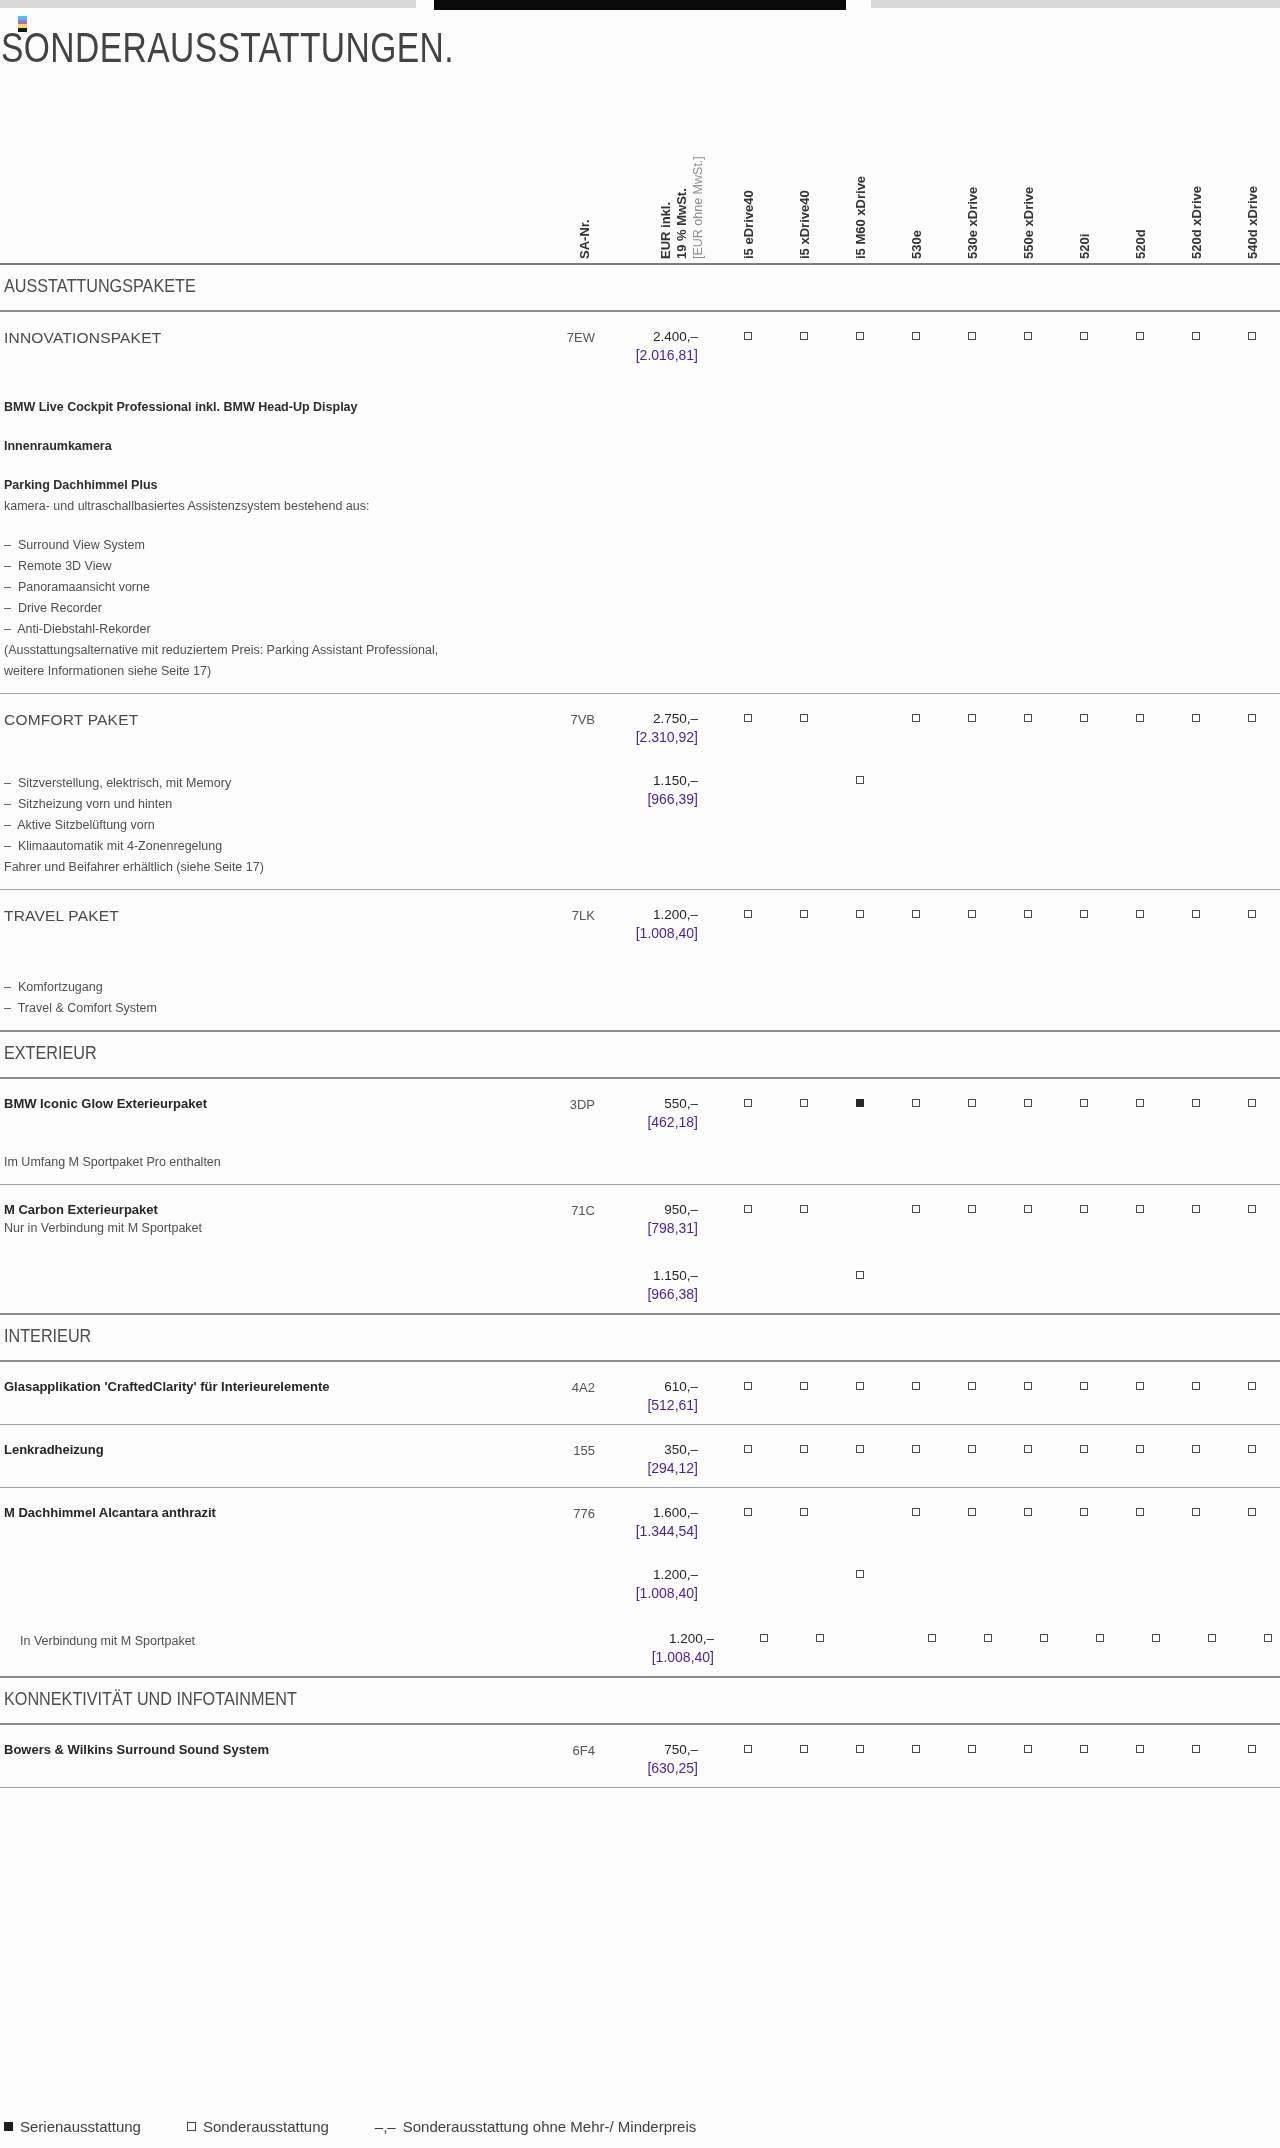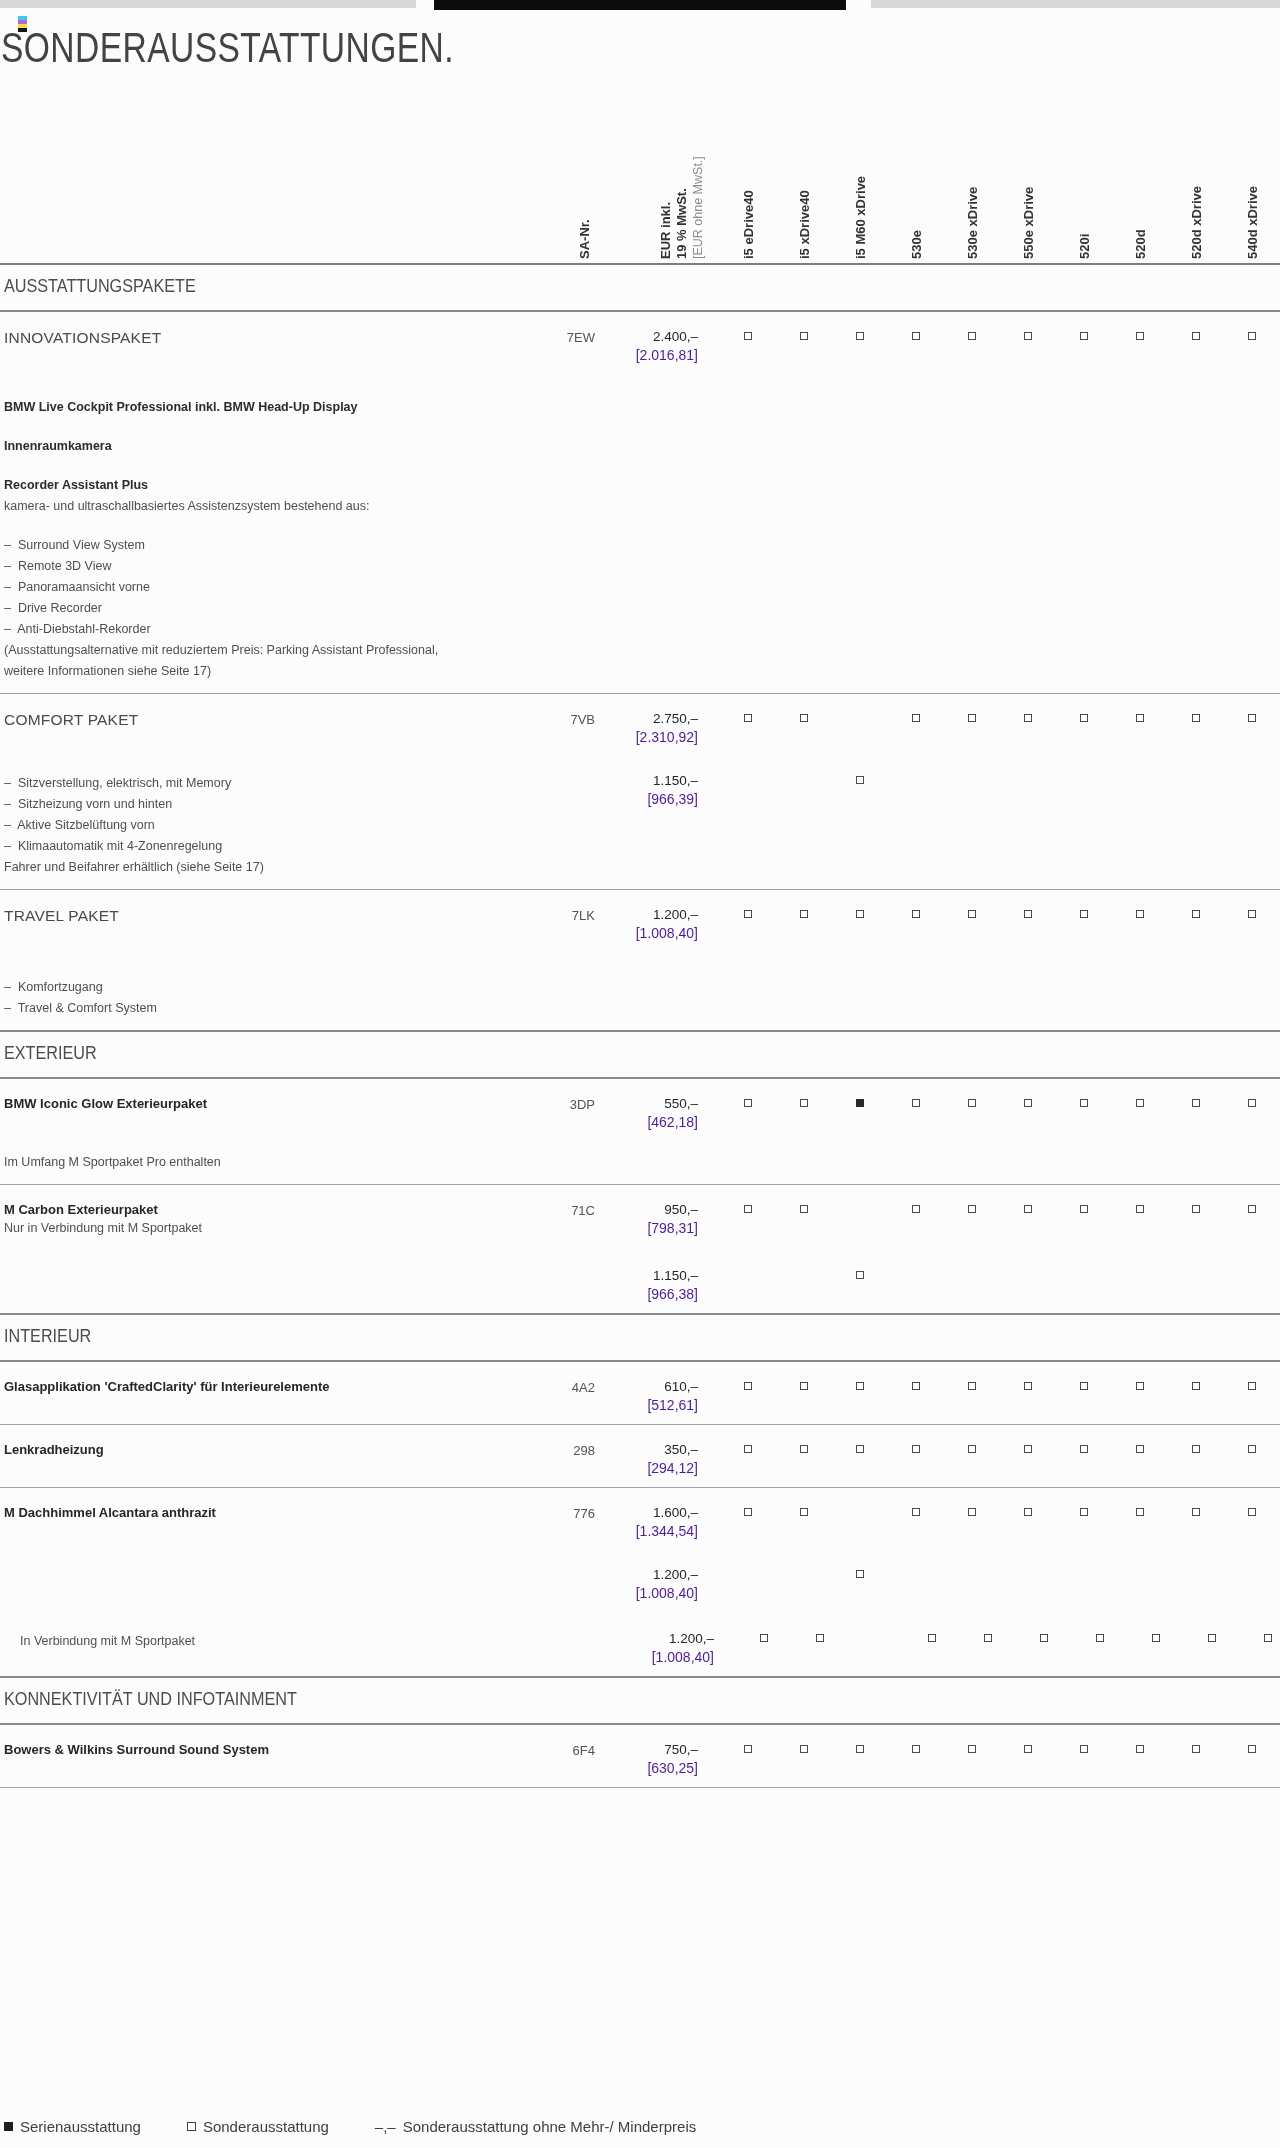--- a/index.html
+++ b/index.html
@@ -176,21 +176,21 @@
         <div class="c-mark">
           <span class="box"></span>
         </div>
         <div class="c-mark">
           <span class="box"></span>
         </div>
       </div>
       <div class="desc">
         <div class="dline b gap">BMW Live Cockpit Professional inkl. BMW Head-Up Display</div>
         <div class="dline b gap">Innenraumkamera</div>
-        <div class="dline b gap">Recorder Assistant Plus</div>
+        <div class="dline b gap">Parking Dachhimmel Plus</div>
         <div class="dline">kamera- und ultraschallbasiertes Assistenzsystem bestehend aus:</div>
         <div class="dline gap">–  Surround View System</div>
         <div class="dline">–  Remote 3D View</div>
         <div class="dline">–  Panoramaansicht vorne</div>
         <div class="dline">–  Drive Recorder</div>
         <div class="dline">–  Anti-Diebstahl-Rekorder</div>
         <div class="dline">(Ausstattungsalternative mit reduziertem Preis: Parking Assistant Professional,</div>
         <div class="dline">weitere Informationen siehe Seite 17)</div>
       </div>
     </div>
@@ -490,21 +490,21 @@
           <span class="box"></span>
         </div>
       </div>
     </div>
     <div class="row-rule"></div>
     <div class="trow">
       <div class="grid">
         <div class="c-label">
           <div class="lab-feature">Lenkradheizung</div>
         </div>
-        <div class="c-sa">298</div>
+        <div class="c-sa">155</div>
         <div class="c-price">
           <div class="p-g">350,–</div>
           <div class="p-n">[294,12]</div>
         </div>
         <div class="c-mark">
           <span class="box"></span>
         </div>
         <div class="c-mark">
           <span class="box"></span>
         </div>

